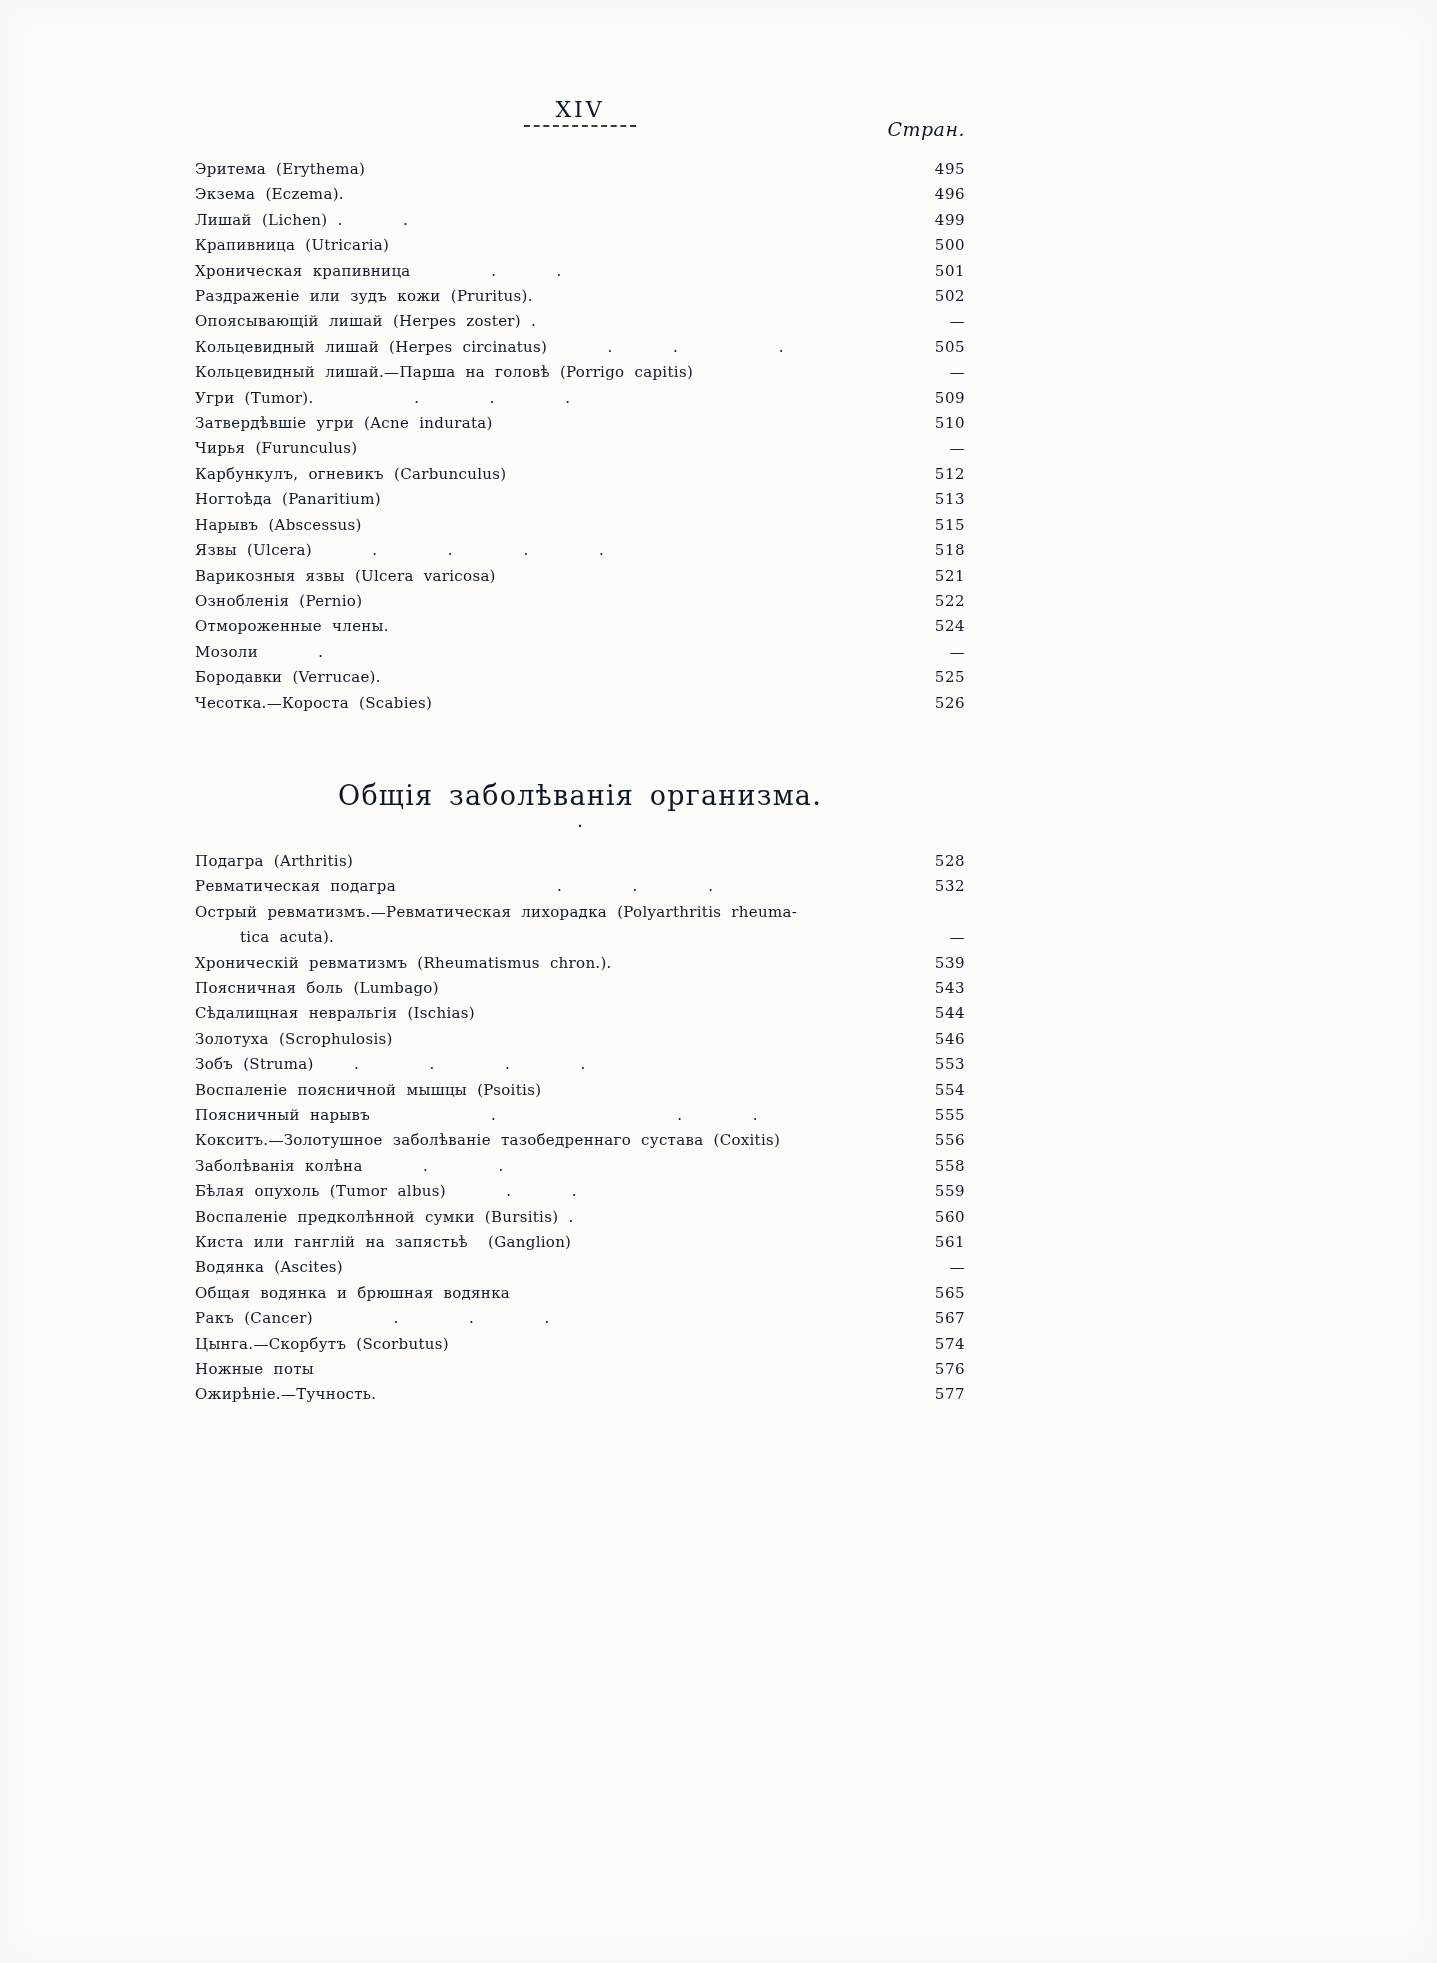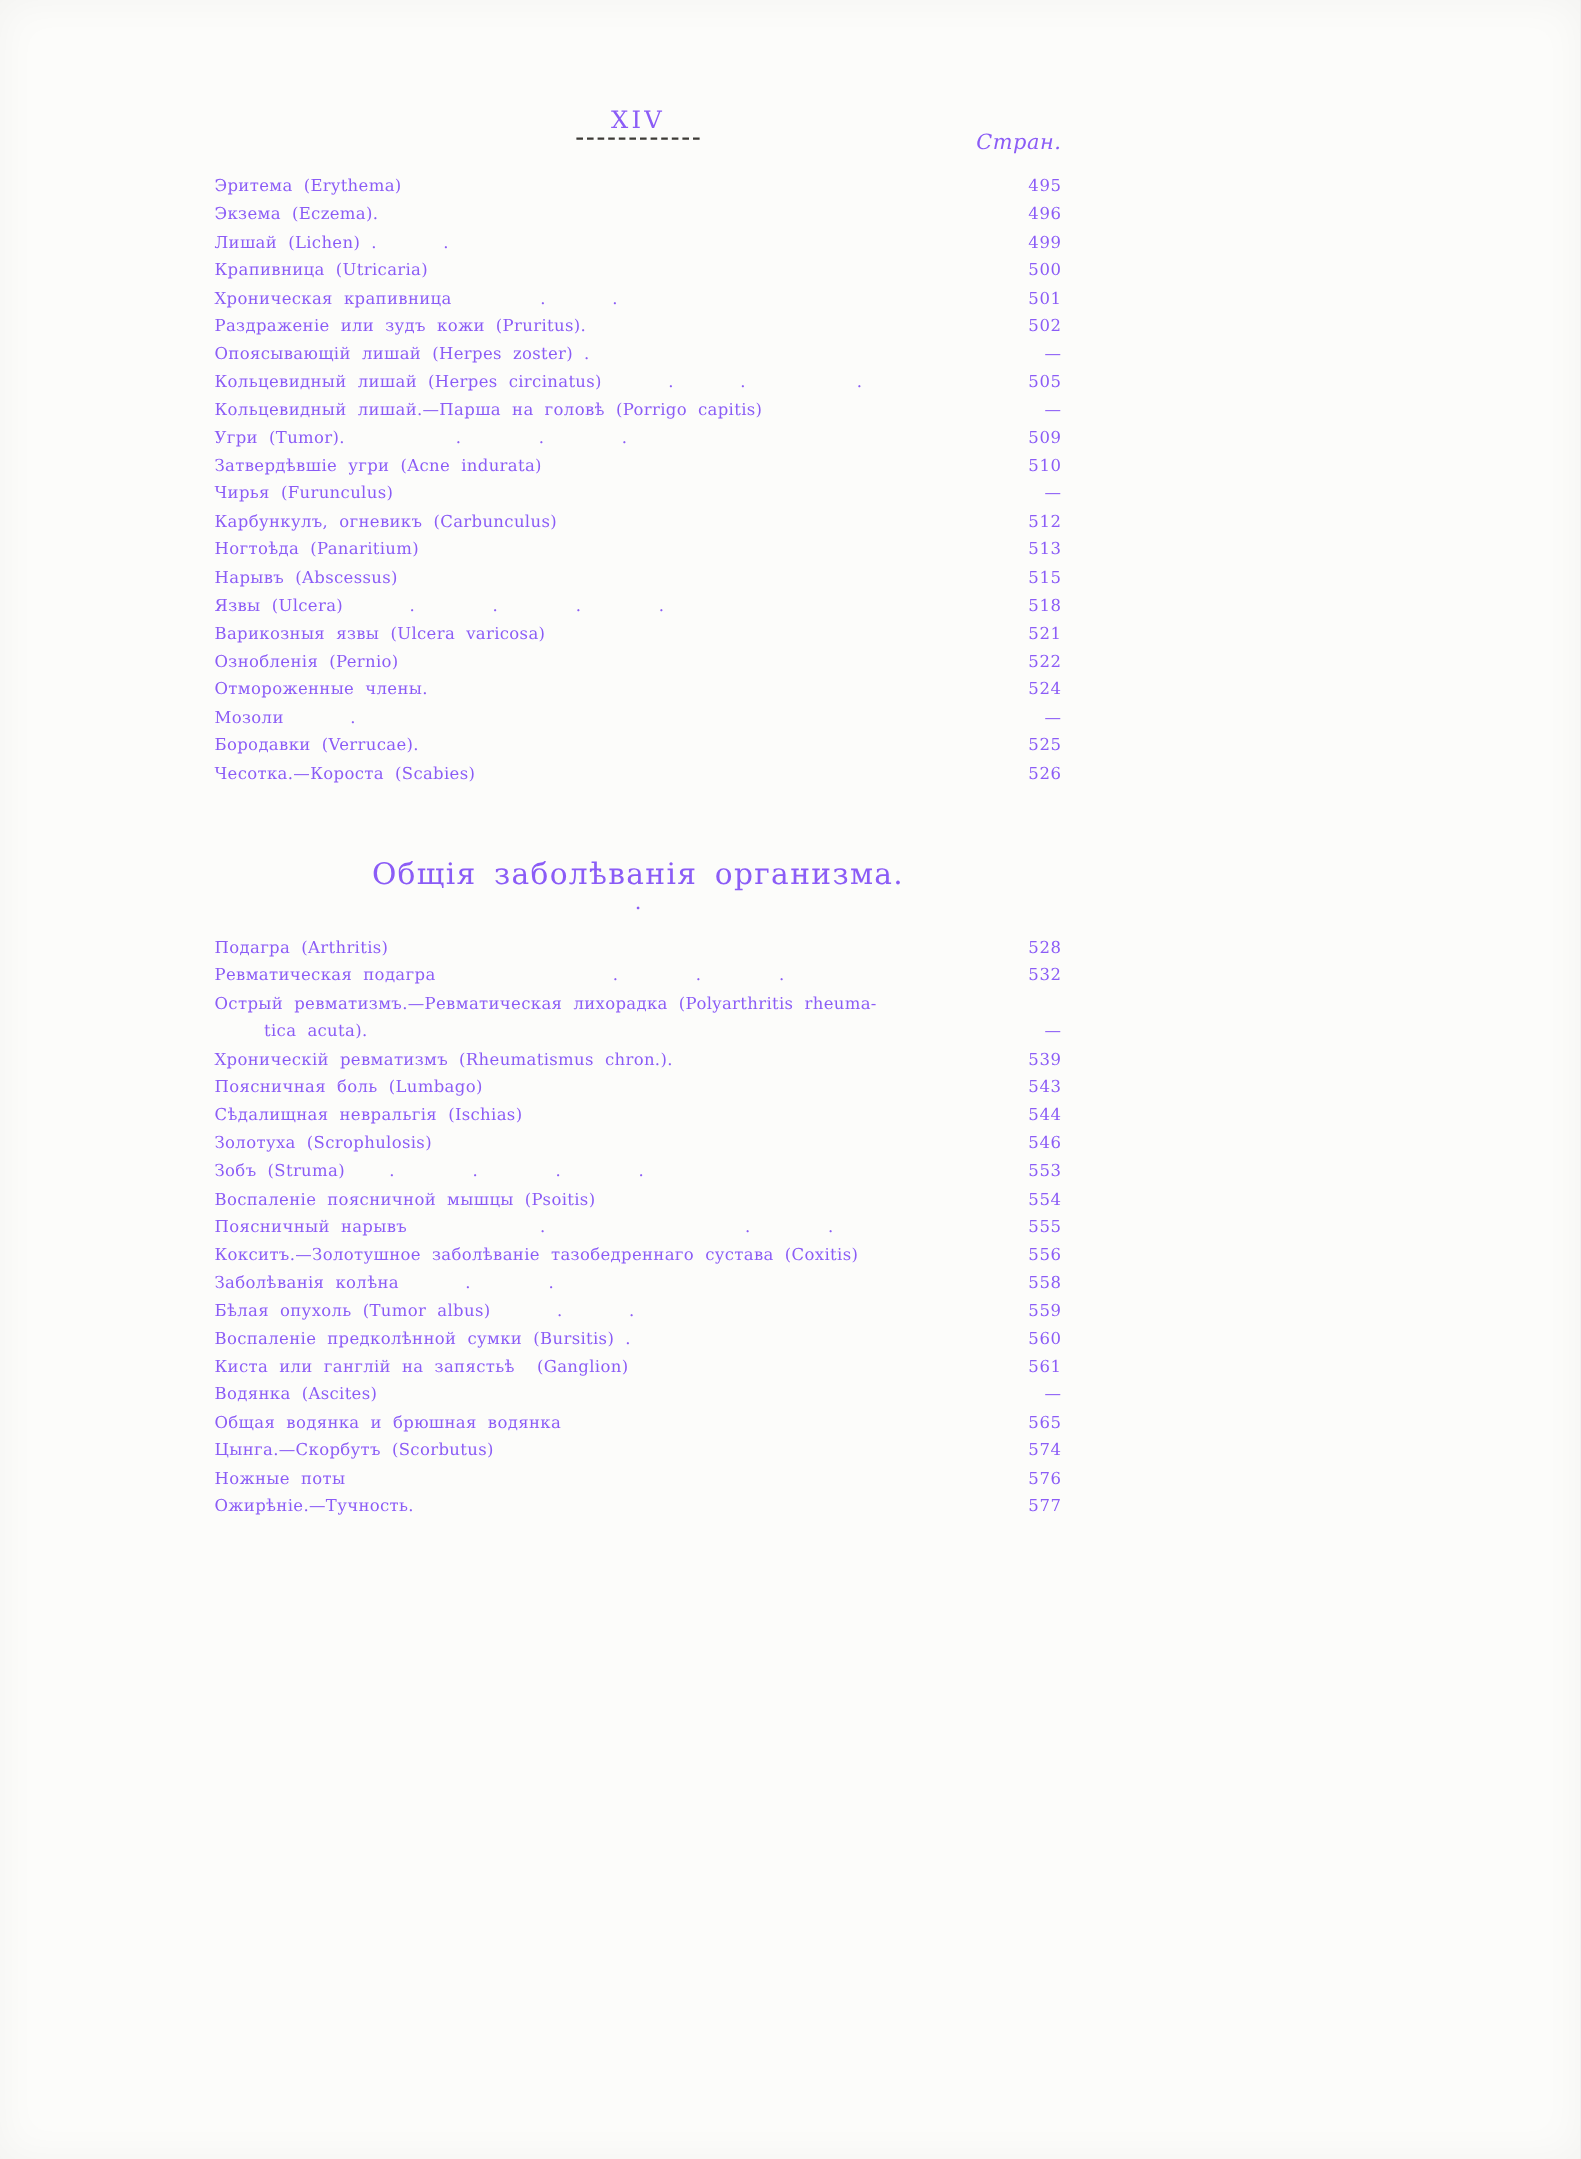--- a/index.html
+++ b/index.html
@@ -6,21 +6,21 @@
     margin: 0;
     padding: 0;
     background: #e9e9e7;
   }
   .page {
     position: relative;
     width: 1437px;
     height: 1963px;
     margin: 0 auto;
     background: #fcfcfa;
-    color: #8b5cf6;
+    color: #0f172a;
     font-family: "DejaVu Serif", "Liberation Serif", serif;
     overflow: hidden;
     box-shadow: inset 0 0 40px rgba(0,0,0,0.04);
   }
   .content {
     position: absolute;
     left: 195px;
     top: 97px;
     width: 770px;
   }
@@ -253,20 +253,24 @@
           </div>
           <div class="row">
             <span class="etext">Водянка (Ascites)</span>
             <span class="epage">—</span>
           </div>
           <div class="row">
             <span class="etext">Общая водянка и брюшная водянка</span>
             <span class="epage">565</span>
           </div>
           <div class="row">
+            <span class="etext">Ракъ (Cancer)        .       .       .</span>
+            <span class="epage">567</span>
+          </div>
+          <div class="row">
             <span class="etext">Цынга.—Скорбутъ (Scorbutus)</span>
             <span class="epage">574</span>
           </div>
           <div class="row">
             <span class="etext">Ножные поты</span>
             <span class="epage">576</span>
           </div>
           <div class="row">
             <span class="etext">Ожирѣніе.—Тучность.</span>
             <span class="epage">577</span>

